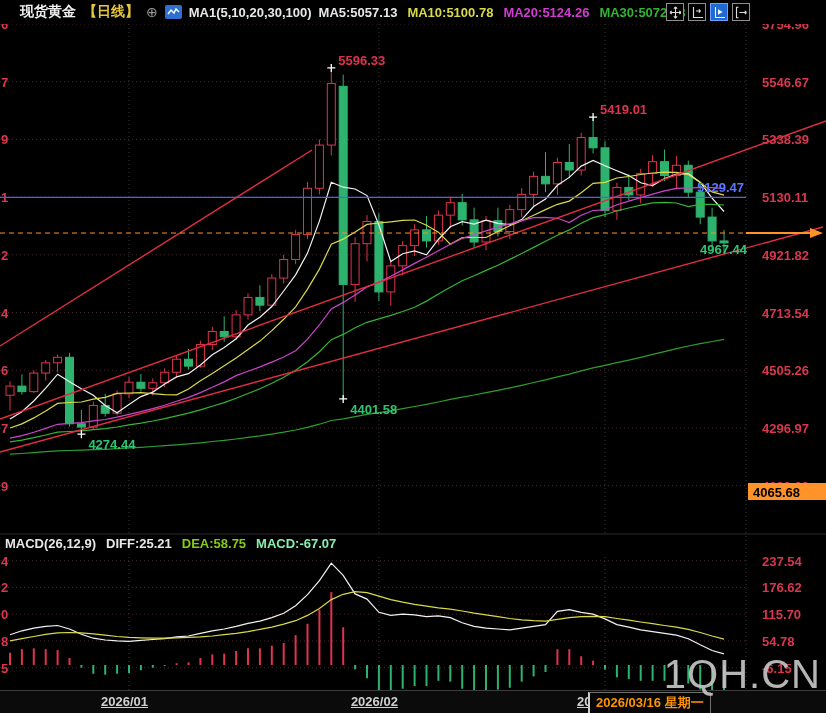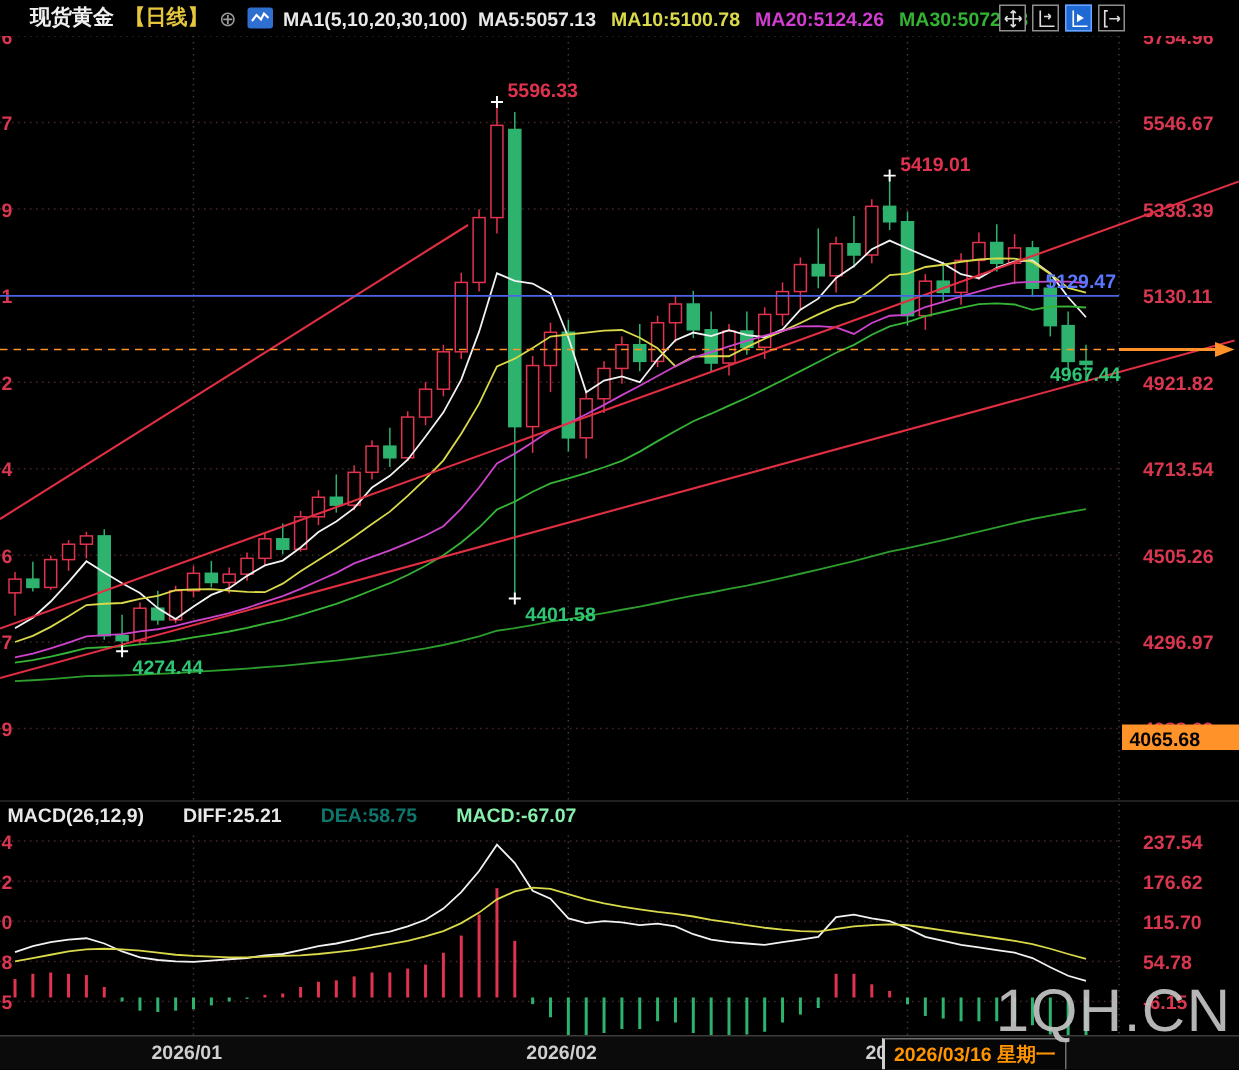--- a/index.html
+++ b/index.html
@@ -12,25 +12,25 @@
   .period{color:#e5c63c;font-size:14px;}
   .plus{color:#9a9a9a;font-size:14px;font-weight:normal;}
   .kicon{width:17px;height:14px;background:#2f6fd0;border-radius:2px;display:inline-flex;
          align-items:center;justify-content:center;}
   .magroup{color:#e8e8e8;}
   #ma-values{display:flex;gap:10px;}
   .toolbar{position:absolute;right:76px;top:3px;display:flex;gap:4px;z-index:7;}
   .tbtn{width:18px;height:18px;border:1px solid #8f8f8f;background:#000;box-sizing:border-box;
         display:flex;align-items:center;justify-content:center;padding:0;}
   .tbtn.sel{background:#1e6ad2;border-color:#6aa4ff;}
-  .macd-header{position:absolute;left:5px;top:536px;z-index:5;display:flex;gap:26px;
+  .macd-header{position:absolute;left:5px;top:536px;z-index:5;display:flex;gap:10px;
                font-size:13px;font-weight:bold;}
   .time-axis{position:absolute;left:0;bottom:0;width:826px;height:22px;background:#0b0b0b;
              border-top:1px solid #3c3c3c;z-index:6;font-size:13px;font-weight:bold;color:#d0d0d0;}
-  .time-axis span.mlabel{position:absolute;top:3px;}
+  .time-axis span.mlabel{position:absolute;top:3px;text-decoration:underline;}
   .date-tip{position:absolute;left:588px;top:1px;height:18px;line-height:18px;background:#060606;
             border:1px solid #6f6f6f;border-left:2px solid #cfcfcf;color:#ff9400;padding:1px 6px;
             white-space:nowrap;z-index:8;}
   .watermark{position:absolute;right:5px;bottom:16px;z-index:9;font-size:40px;font-weight:normal;
              color:rgba(196,196,196,0.92);letter-spacing:1px;margin-left:43px;}
 </style>
 </head>
 <body>
 
 <div class="app">
@@ -342,21 +342,21 @@
     <button class="tbtn">
       <svg width="13" height="13" viewBox="0 0 13 13" fill="none" stroke="#ddd" stroke-width="1.1">
         <path d="M3.5 1.2H1.5v10.5h2M4.5 6.5h7M11.5 6.5 9.8 4.8M11.5 6.5 9.8 8.2"></path>
       </svg>
     </button>
   </div>
 
   <div class="macd-header">
     <span style="color:#e8e8e8">MACD(26,12,9)</span>
     <span style="color:#e8e8e8">DIFF:25.21</span>
-    <span style="color:#0f766e">DEA:58.75</span>
+    <span style="color:#84cc16">DEA:58.75</span>
     <span style="color:#86efac">MACD:-67.07</span>
   </div>
 
   <div class="time-axis">
     <span id="month-labels"><span class="mlabel" style="left: 101px;">2026/01</span><span class="mlabel" style="left: 350.9px;">2026/02</span><span class="mlabel" style="left: 577px;">2026/03</span></span>
     <span class="date-tip">2026/03/16 星期一</span>
   </div>
 
   <div class="watermark">1QH.CN</div>
 </div>

